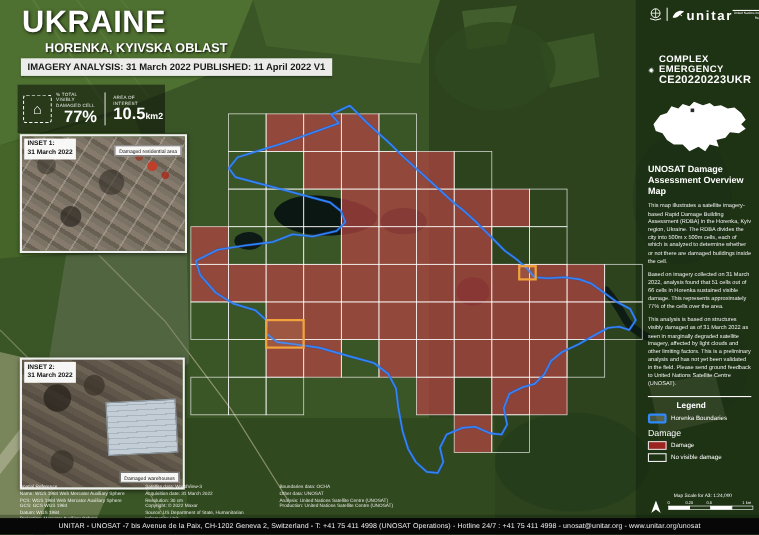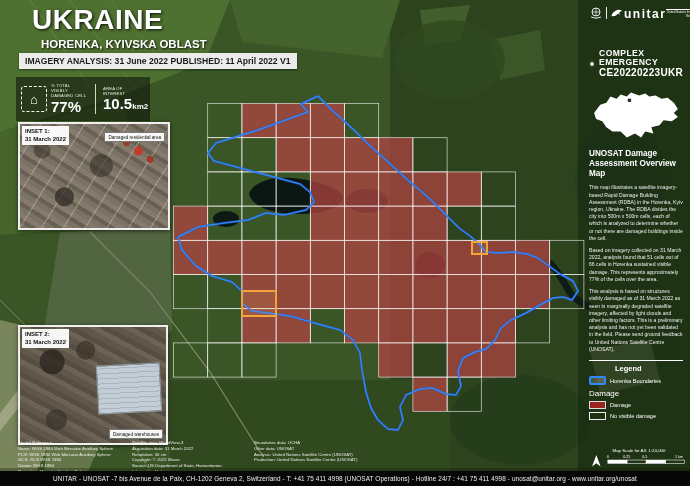--- a/index.html
+++ b/index.html
@@ -3,33 +3,33 @@
 <meta charset="utf-8">
 <style>
   html,body{margin:0;padding:0;background:#111;}
   #page{position:relative;width:690px;height:486px;overflow:hidden;
         font-family:"Liberation Sans",sans-serif;background:#3a5526;}
   #page *{box-sizing:border-box;}
   svg{display:block;}
   .abs{position:absolute;}
 
   
-  .title{left:32px;top:4px;font-size:28px;font-weight:bold;color:#fff;
+  .title{left:20px;top:4px;font-size:28px;font-weight:bold;color:#fff;
          letter-spacing:.5px;text-shadow:1px 1px 3px rgba(0,0,0,.85);}
   .subtitle{left:21px;top:38px;font-size:11.5px;font-weight:bold;color:#fff;
             text-shadow:1px 1px 2px rgba(0,0,0,.85);padding-left:20px;}
   .analysis-box{left:19px;top:53px;background:rgba(243,243,243,.96);color:#1a1a1a;
                 font-size:8.6px;font-weight:bold;padding:3px 6px;box-shadow:0 1px 2px rgba(0,0,0,.5);}
   .stats-box{left:16px;top:77px;width:134px;height:44px;background:rgba(10,14,8,.55);
              display:flex;align-items:center;padding:4px 5px;color:#fff;}
   .stats-icon{width:26px;height:26px;border:1.6px dashed #fff;border-radius:3px;
               display:flex;align-items:center;justify-content:center;font-size:13px;flex:0 0 26px;}
   .stat-col{display:flex;flex-direction:column;justify-content:center;padding:0 4px;}
   .stat-label{font-size:4.2px;line-height:1.25;letter-spacing:.2px;opacity:.9;text-transform:uppercase;}
-  .stat-value{font-size:15px;font-weight:bold;line-height:1.1;text-align:left;}
+  .stat-value{font-size:15px;font-weight:bold;line-height:1.1;text-align:right;}
   .stat-div{width:1px;height:30px;background:rgba(255,255,255,.8);margin:0 3px;}
   .unit{font-size:8px;font-weight:bold;}
 
   
   .inset{border:2px solid #f0f0f0;box-shadow:0 1px 4px rgba(0,0,0,.6);overflow:hidden;}
   #inset1{left:18px;top:122px;width:152px;height:108px;}
   #inset2{left:18px;top:325px;width:150px;height:120px;}
   .inset-img{position:absolute;inset:0;}
   .img1{background:
     radial-gradient(circle at 80% 26%, rgba(195,60,40,.95) 0 4px, rgba(195,60,40,0) 5px),
@@ -316,21 +316,21 @@
         <polyline points="318,96 301,104 308,112 258,130 216,143 208,153 214,161 248,170 300,184 310,192 314,202 306,210 284,215 266,213 248,220 224,223 198,227 178,237 182,250 196,266 212,276 232,282 243,292 242,303 252,311 268,313 290,316 318,324 340,330 353,340 360,353 362,370 366,392 371,408 378,420 388,429 398,430 403,420 400,407 406,395 420,389 432,388 446,394 456,395 461,386 458,371 463,358 475,352 486,349 495,340 501,328 511,320 526,313 540,305 553,298 563,297 572,300 578,291 573,281 560,274 549,266 538,258 527,254 513,252 498,253 486,252 479,244 470,236 459,228 450,219 441,210 432,201 422,192 411,183 399,172 388,162 377,152 366,142 355,131 344,121 333,111 324,102 318,96" fill="none" stroke="#2f89ff" stroke-width="1.5" stroke-linejoin="round" opacity="0.95"></polyline>
       </g>
     <g id="marker-layer">
         <rect x="472" y="242" width="15" height="12" fill="rgba(250,200,120,.12)" stroke="#f2a33c" stroke-width="2"></rect>
         <rect x="242" y="291" width="34" height="25" fill="rgba(250,200,120,.12)" stroke="#f2a33c" stroke-width="2"></rect>
       </g>
   </svg>
 
   <div class="abs title">UKRAINE</div>
   <div class="abs subtitle">HORENKA, KYIVSKA OBLAST</div>
-  <div class="abs analysis-box">IMAGERY ANALYSIS: 31 June 2022 PUBLISHED: 11 April 2022 V1</div>
+  <div class="abs analysis-box">IMAGERY ANALYSIS: 31 March 2022 PUBLISHED: 11 April 2022 V1</div>
 
   <div class="abs stats-box">
     <div class="stats-icon">⌂</div>
     <div class="stat-col" style="width:56px;">
       <div class="stat-label">% TOTAL VISIBLY DAMAGED CELL</div>
       <div class="stat-value">77%</div>
     </div>
     <div class="stat-div"></div>
     <div class="stat-col" style="width:46px;">
       <div class="stat-label">AREA OF INTEREST</div>

